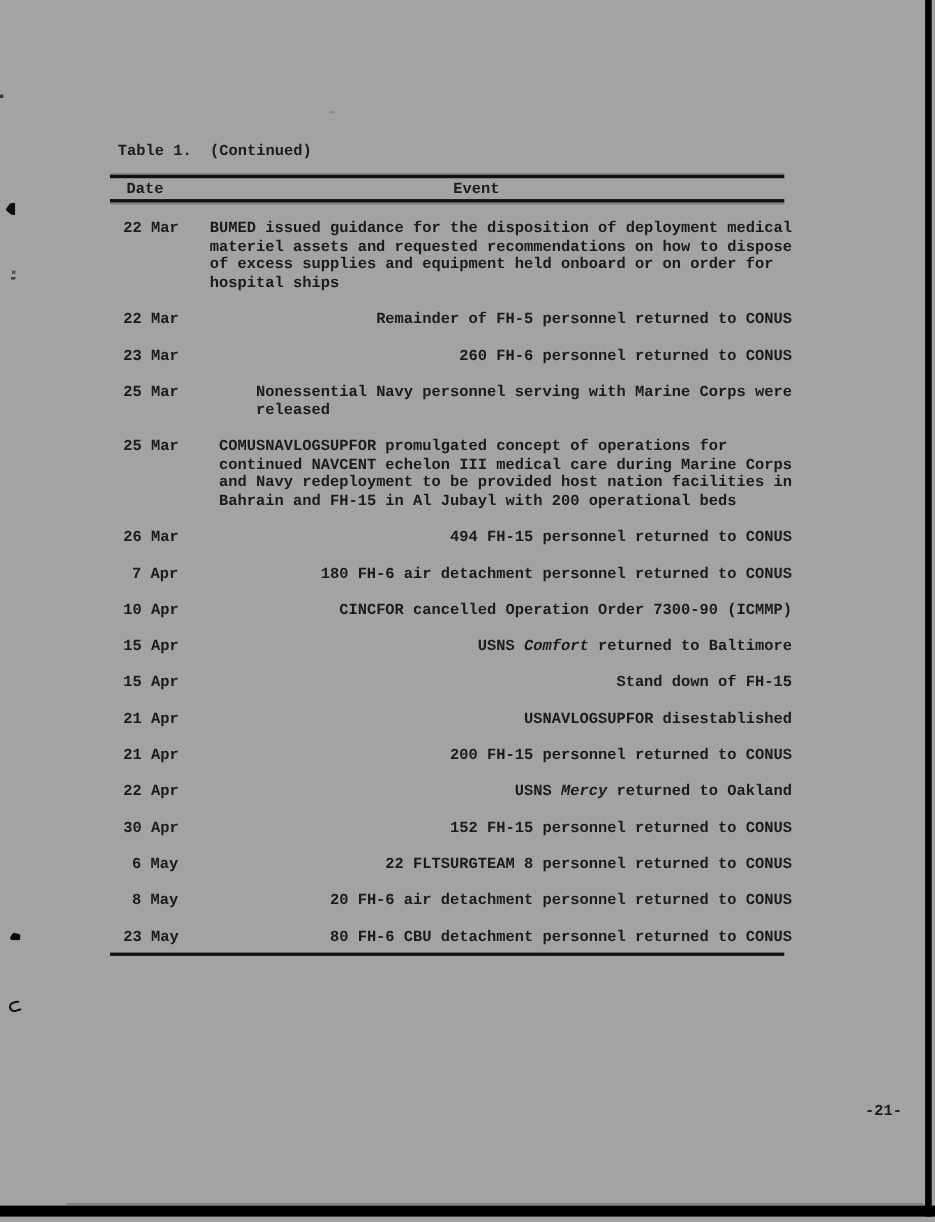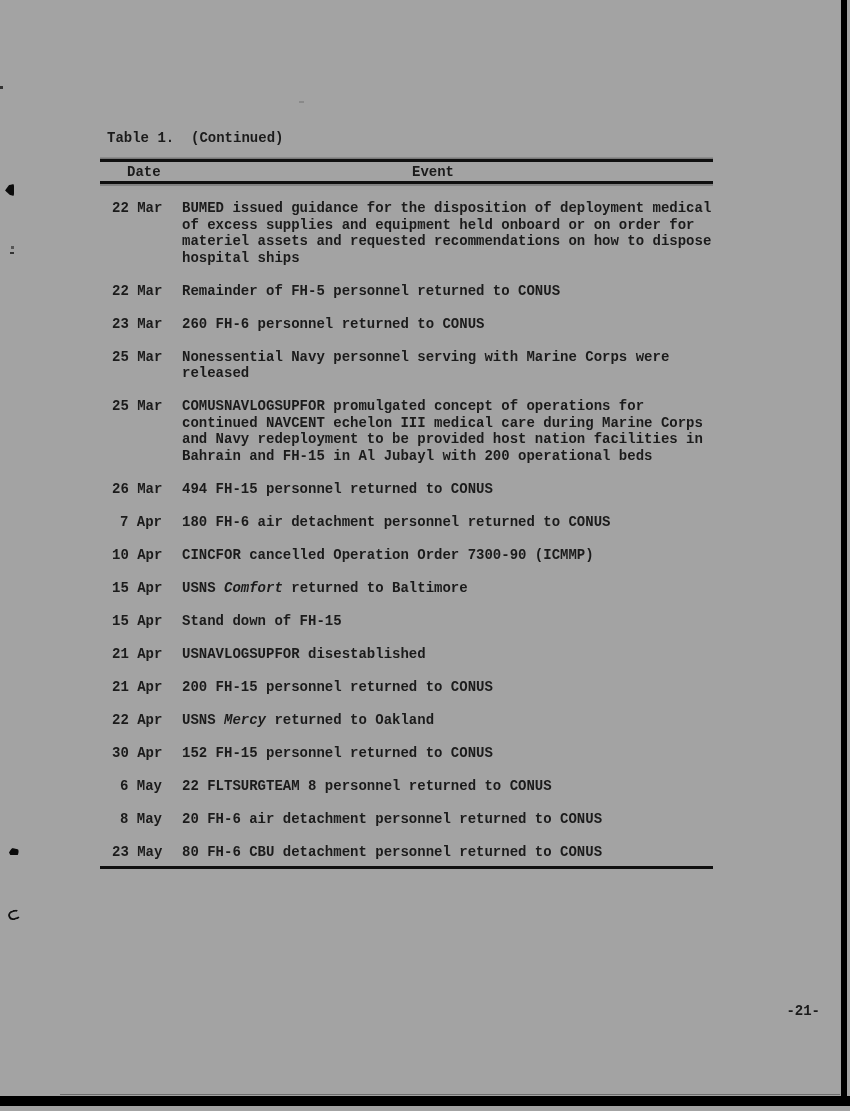--- a/index.html
+++ b/index.html
@@ -19,26 +19,26 @@
     white-space:pre;
   }
   .rule {
     position:absolute; left:100px; width:613px;
     background:#101010;
   }
   .rule-top    { top:159px; height:2.5px; box-shadow:0 -1.5px 0 rgba(40,40,40,.35); }
   .rule-header { top:181px; height:2.5px; box-shadow:0 2px 0 rgba(90,90,90,.45); }
   .rule-bottom { top:866px; height:3px; }
   .thead { position:absolute; top:164px; left:0; width:850px; }
-  .th-date  { position:absolute; left:127px; }
+  .th-date  { position:absolute; left:115px; }
   .th-event { position:absolute; left:412px; }
   .rows {
     position:absolute; top:200px; left:100px; width:620px;
   }
-  .row { display:flex; margin-bottom:16.5px; }
+  .row { display:flex; margin-bottom:16.5px;justify-content:space-between; }
   .row-date {
     width:50px; margin-left:12px;
     text-align:right; white-space:pre;
     flex:none;
   }
   .row-event { margin-left:20px; white-space:pre; }
   .row-event em { }
   .page-number {
     position:absolute; top:1003px; left:0; width:820px;
     text-align:right;
@@ -83,21 +83,21 @@
   <div class="thead">
     <span class="th-date">Date</span>
     <span class="th-event">Event</span>
   </div>
 
   <div class="rule rule-header"></div>
 
   <div class="rows">
   <div class="row">
     <div class="row-date">22 Mar</div>
-    <div class="row-event"><div>BUMED issued guidance for the disposition of deployment medical</div><div>of excess supplies and equipment held onboard or on order for</div><div>materiel assets and requested recommendations on how to dispose</div><div>hospital ships</div></div>
+    <div class="row-event"><div>BUMED issued guidance for the disposition of deployment medical</div><div>materiel assets and requested recommendations on how to dispose</div><div>of excess supplies and equipment held onboard or on order for</div><div>hospital ships</div></div>
   </div>
 
   <div class="row">
     <div class="row-date">22 Mar</div>
     <div class="row-event"><div>Remainder of FH-5 personnel returned to CONUS</div></div>
   </div>
 
   <div class="row">
     <div class="row-date">23 Mar</div>
     <div class="row-event"><div>260 FH-6 personnel returned to CONUS</div></div>

